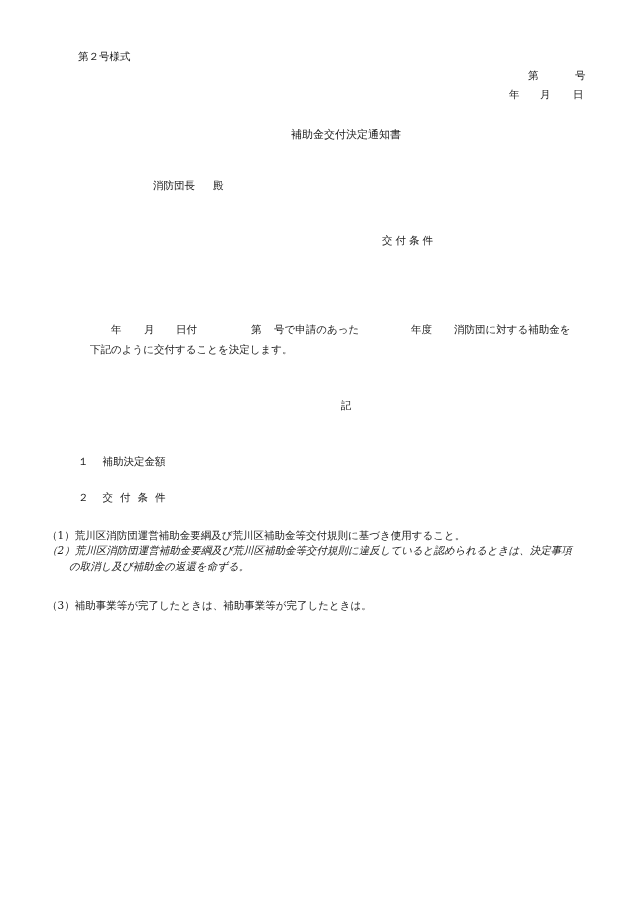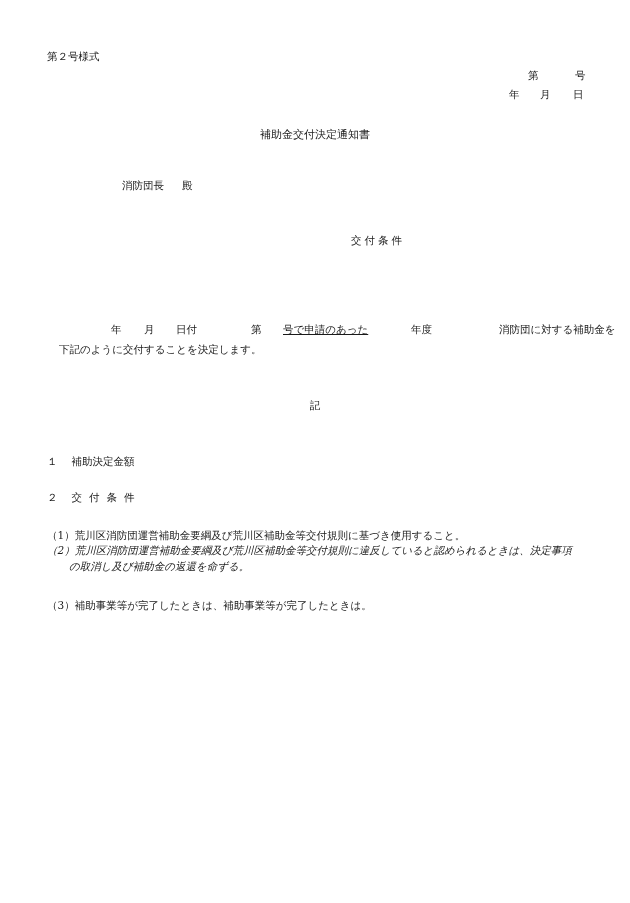--- a/index.html
+++ b/index.html
@@ -10,44 +10,44 @@
     body {
       width: 630px;
       height: 903px;
       position: relative;
       overflow: hidden;
       font-family: "DejaVu Serif", "Liberation Serif", serif;
       color: #1a1a1a;
       font-size: 10.5px;
       line-height: 1.5;
     }
-    .abs { position: absolute; white-space: nowrap; }
+    .abs { position: absolute; white-space: nowrap; margin-left: 31px; }
     .form-no { left: 47px; top: 49px; }
     .ref-line { position: absolute; top: 68px; left: 0; width: 630px; }
     .ref-line .dai { position: absolute; left: 528px; }
     .ref-line .go { position: absolute; left: 575px; }
     .date-line { position: absolute; top: 87px; left: 0; width: 630px; }
     .date-line .nen { position: absolute; left: 509px; }
     .date-line .tsuki { position: absolute; left: 540px; }
     .date-line .hi { position: absolute; left: 573px; }
 
     .title { left: 0; width: 630px; text-align: center; top: 127px; font-size: 11px; }
     .addressee { left: 122px; top: 178px; }
     .addressee .tono { margin-left: 18px; }
     .sender { left: 351px; top: 233px; letter-spacing: 3px; }
 
     .body-line1 { position: absolute; top: 322px; left: 0; width: 630px; }
     .body-line1 span { position: absolute; white-space: nowrap; }
     .b-nen { left: 111px; }
     .b-tsuki { left: 144px; }
     .b-hizuke { left: 176px; text-align: center; }
     .b-dai { left: 251px; }
-    .b-go { left: 283px; text-decoration: underline; }
+    .b-go { left: 274px; }
     .b-nendo { left: 411px; }
-    .b-rest { left: 454px; margin-left: 45px; }
+    .b-rest { left: 454px; }
     .body-line2 { left: 59px; top: 342px; }
 
     .ki { left: 0; width: 630px; text-align: center; top: 398px; }
 
     .sec1 { left: 47px; top: 454px; }
     .sec1 .label, .sec2 .label { margin-left: 14px; }
     .sec2 { left: 47px; top: 490px; }
     .sec2 .label { letter-spacing: 7px; }
 
     .cond { position: absolute; left: 47px; width: 560px; white-space: normal; }

